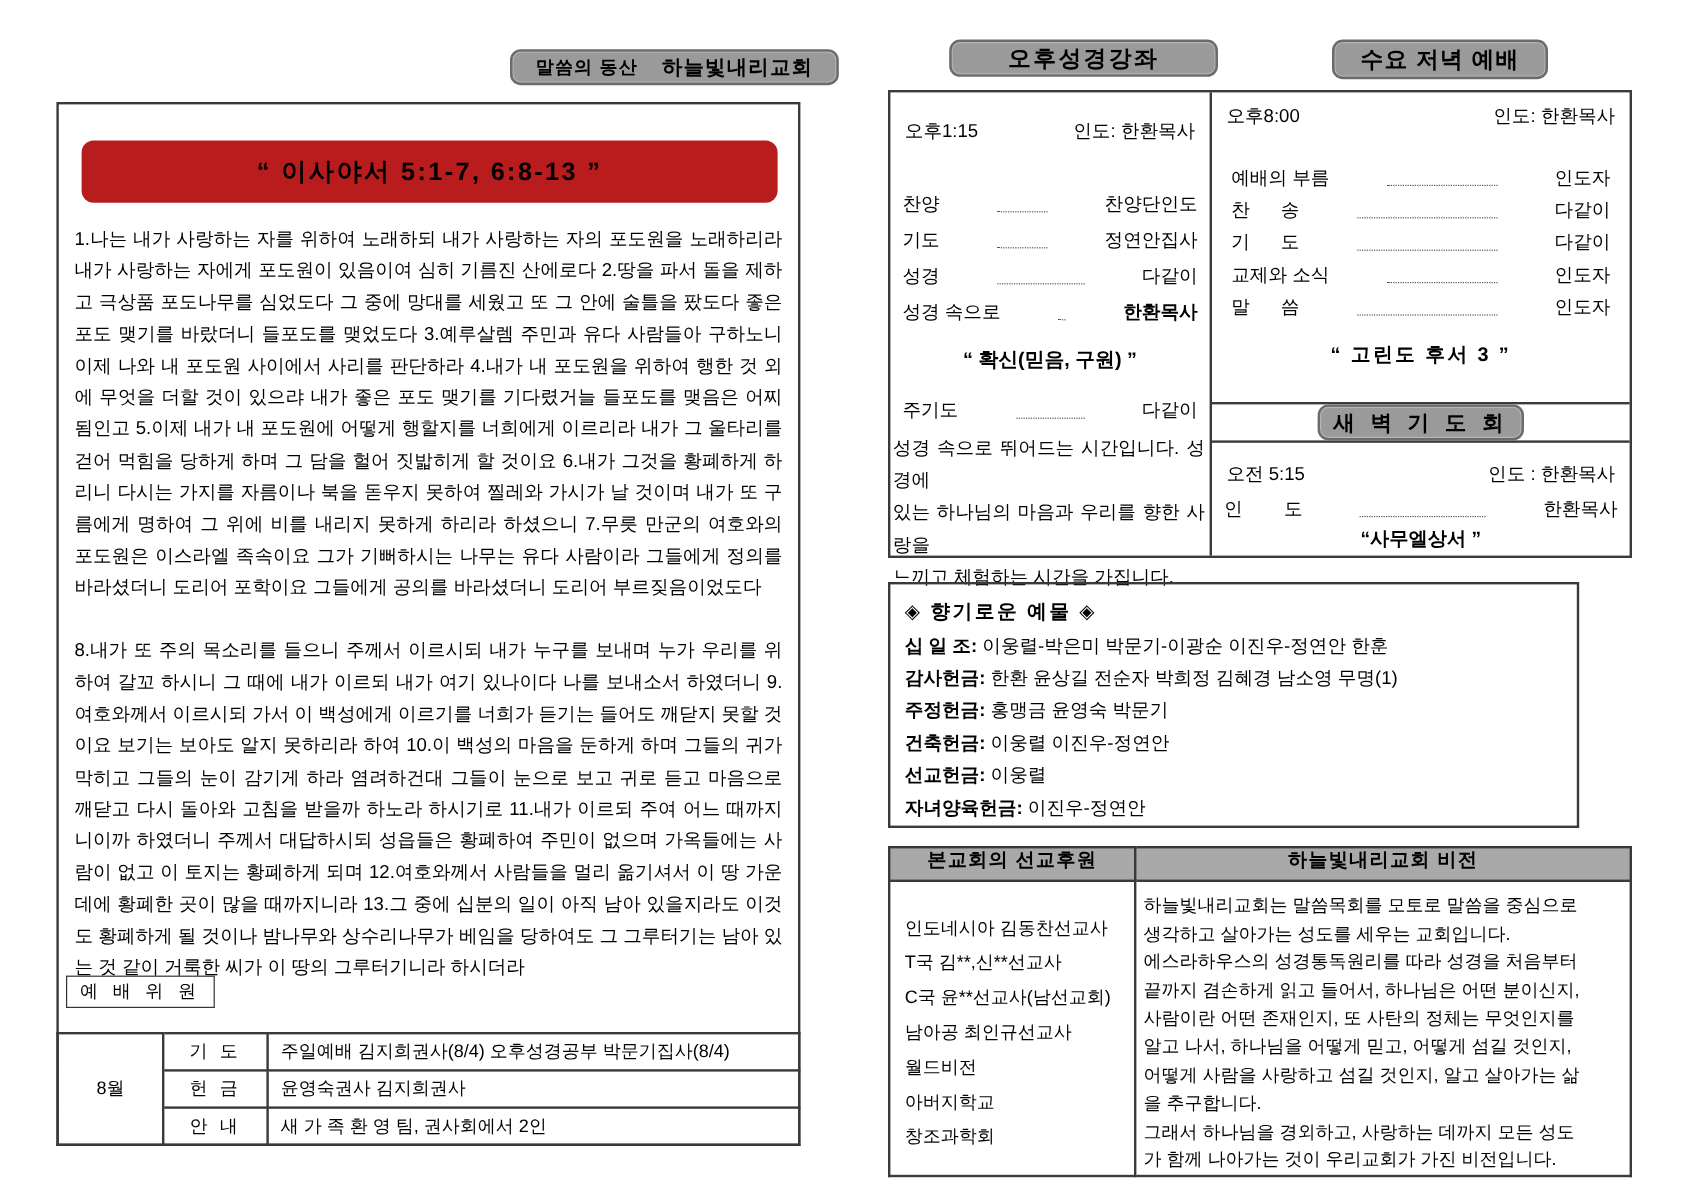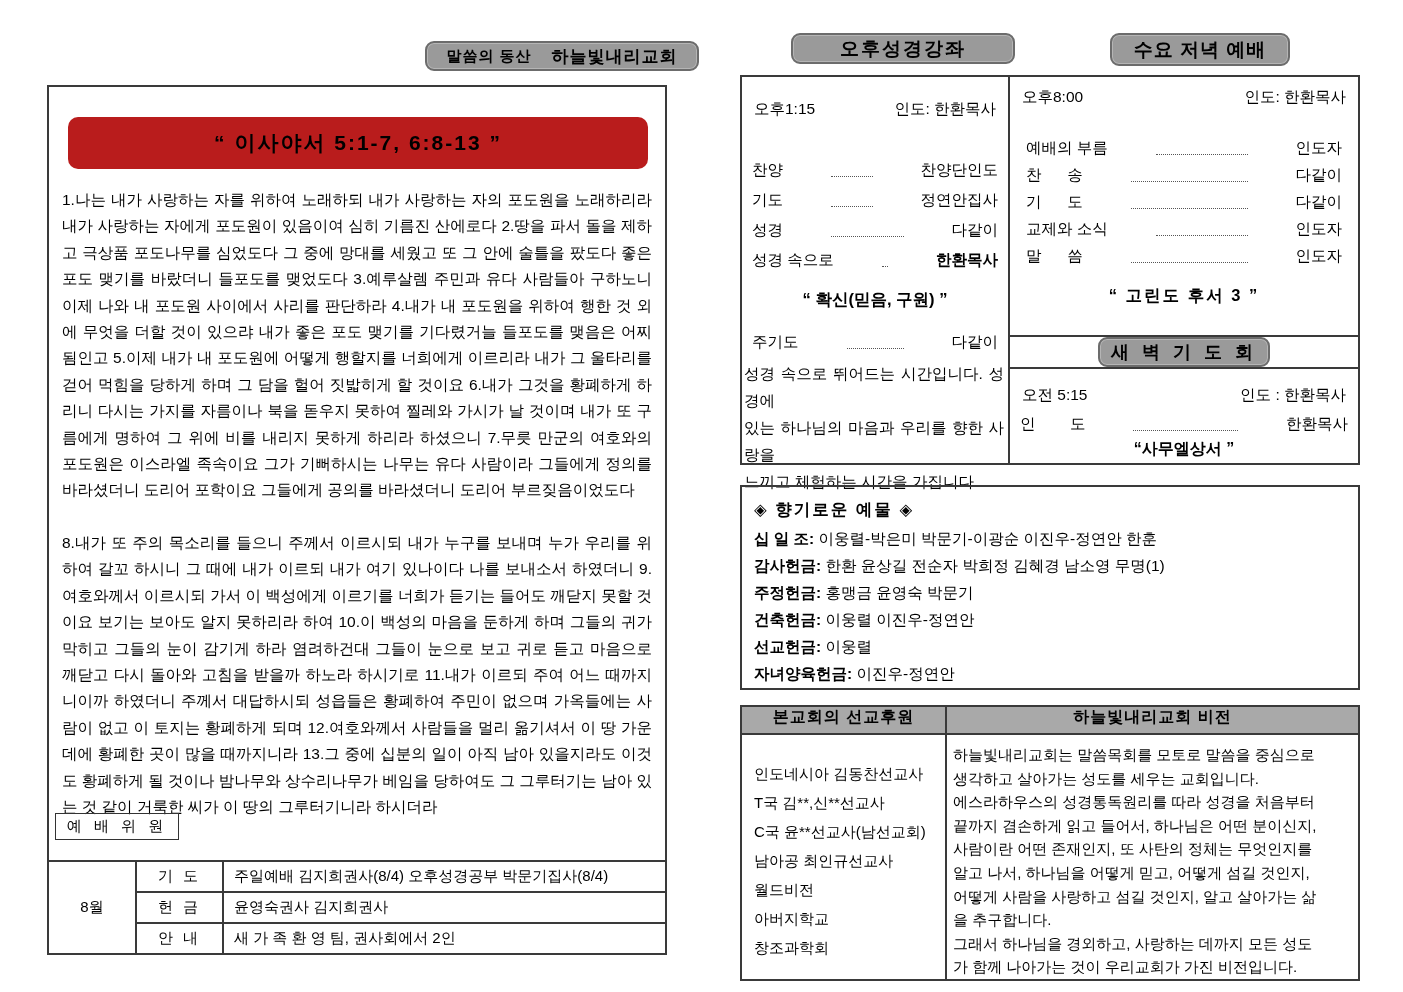--- a/index.html
+++ b/index.html
@@ -69,21 +69,21 @@
   .svc-desc { margin-top:7px; padding:0 4px 0 2px; line-height:27px; white-space:pre-line; text-align:justify; }
 
   .dawn-band { position:absolute; left:0; right:0; top:258px; height:34px;
                border-top:2px solid #3a3a3a; border-bottom:2px solid #3a3a3a;
                display:flex; align-items:center; justify-content:center; }
   .dawn-badge { position:relative; width:172px; height:30px; top:0; font-size:18px; letter-spacing:4px; }
   .dawn-time { position:absolute; left:0; right:0; top:298px; }
   .dawn-row { position:absolute; left:0; right:0; top:337px; padding:0 10px; }
   .dawn-title { position:absolute; left:0; right:0; top:362px; text-align:center; font-weight:bold; font-size:16px; }
 
-  .offerings-box { position:absolute; left:740px; top:485px; width:620px; height:205px;
+  .offerings-box { position:absolute; left:740px; top:485px; width:576px; height:205px;
                    border:2px solid #3a3a3a; padding:12px 12px 0 12px; font-size:15.5px; }
   .off-title { font-weight:bold; font-size:16.5px; letter-spacing:2px; }
   .off-row { margin-top:9px; line-height:18px; }
   .off-label { font-weight:bold; }
 
   table.mission { position:absolute; left:740px; top:705px; width:620px; height:255px;
                   border-collapse:collapse; table-layout:fixed; font-size:15px; }
   table.mission th, table.mission td { border:2px solid #3a3a3a; vertical-align:top; }
   table.mission th { background:#a9a9a9; font-size:16px; height:28px; font-weight:bold; letter-spacing:1px; }
   th.col-missions { width:205px; }

